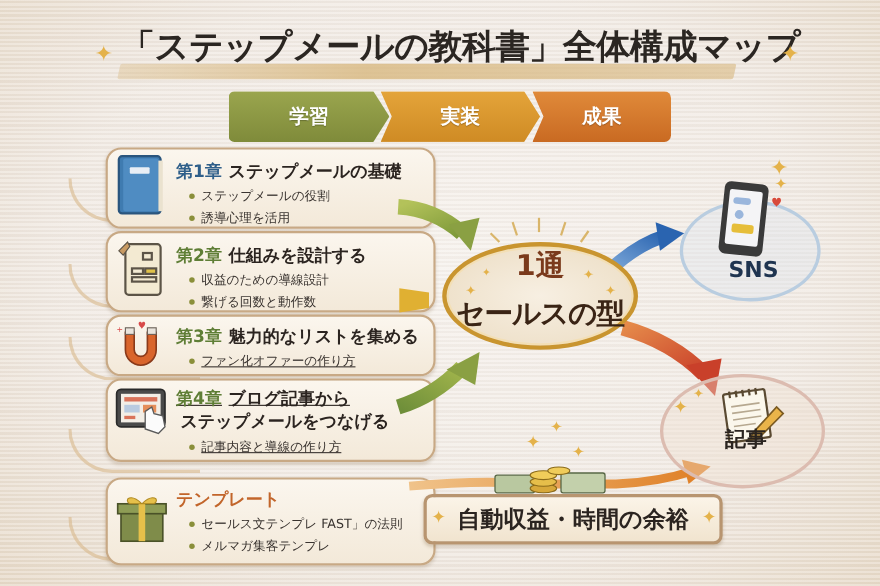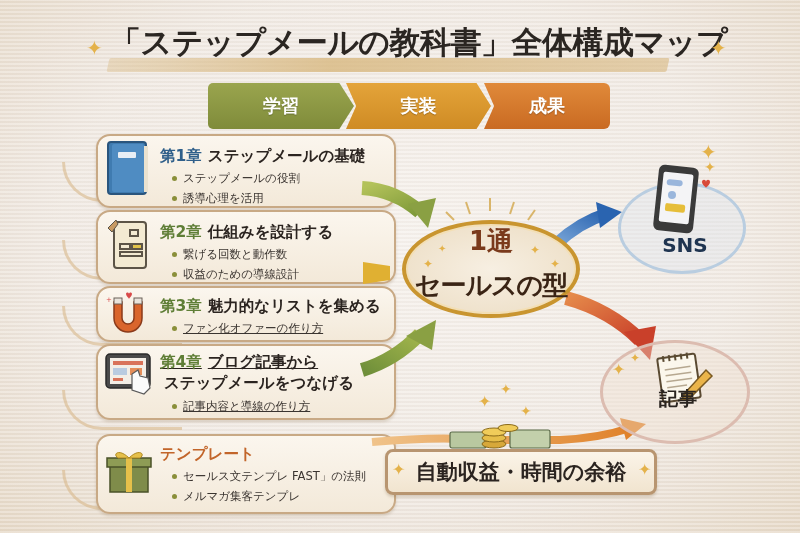--- a/index.html
+++ b/index.html
@@ -134,22 +134,22 @@
     <rect x="24" y="12" width="8" height="6" fill="none" stroke="#5c5447" stroke-width="2"></rect>
     <rect x="14" y="26" width="10" height="5" fill="none" stroke="#5c5447" stroke-width="2"></rect>
     <rect x="26" y="26" width="10" height="5" fill="#e0c24a" stroke="#5c5447" stroke-width="2"></rect>
     <rect x="14" y="34" width="22" height="4" fill="none" stroke="#5c5447" stroke-width="2"></rect>
     <path d="M2 10 L10 2 L12 6 L6 14 Z" fill="#c89a62" stroke="#5c5447" stroke-width="1"></path>
   </svg>
   <div class="card-title">
     <span class="ch ch-green">第2章</span><span>仕組みを設計する</span>
   </div>
   <ul class="card-bullets" style="top:32px;">
+    <li>収益のための導線設計</li>
     <li>繋げる回数と動作数</li>
-    <li>収益のための導線設計</li>
   </ul>
 </div>
 
 <div class="abs card" style="top:286px; height:56px;">
   <svg class="icon" style="left:6px; top:4px;" width="48" height="46" viewBox="0 0 48 46">
     <path d="M10 10 L10 26 A14 14 0 0 0 38 26 L38 10 L30 10 L30 26 A6 6 0 0 1 18 26 L18 10 Z" fill="#d9652c" stroke="#8a3a1a" stroke-width="1.5"></path>
     <rect x="10" y="6" width="8" height="6" fill="#e9e4dc" stroke="#6a6058" stroke-width="1"></rect>
     <rect x="30" y="6" width="8" height="6" fill="#e9e4dc" stroke="#6a6058" stroke-width="1"></rect>
     <path d="M22 2 C22 0 25 0 25 2 C25 0 28 0 28 2 C28 4 25 6 25 7 C25 6 22 4 22 2Z" fill="#d84a4a"></path>
     <text x="2" y="10" font-size="7" fill="#d84a4a">+</text>

